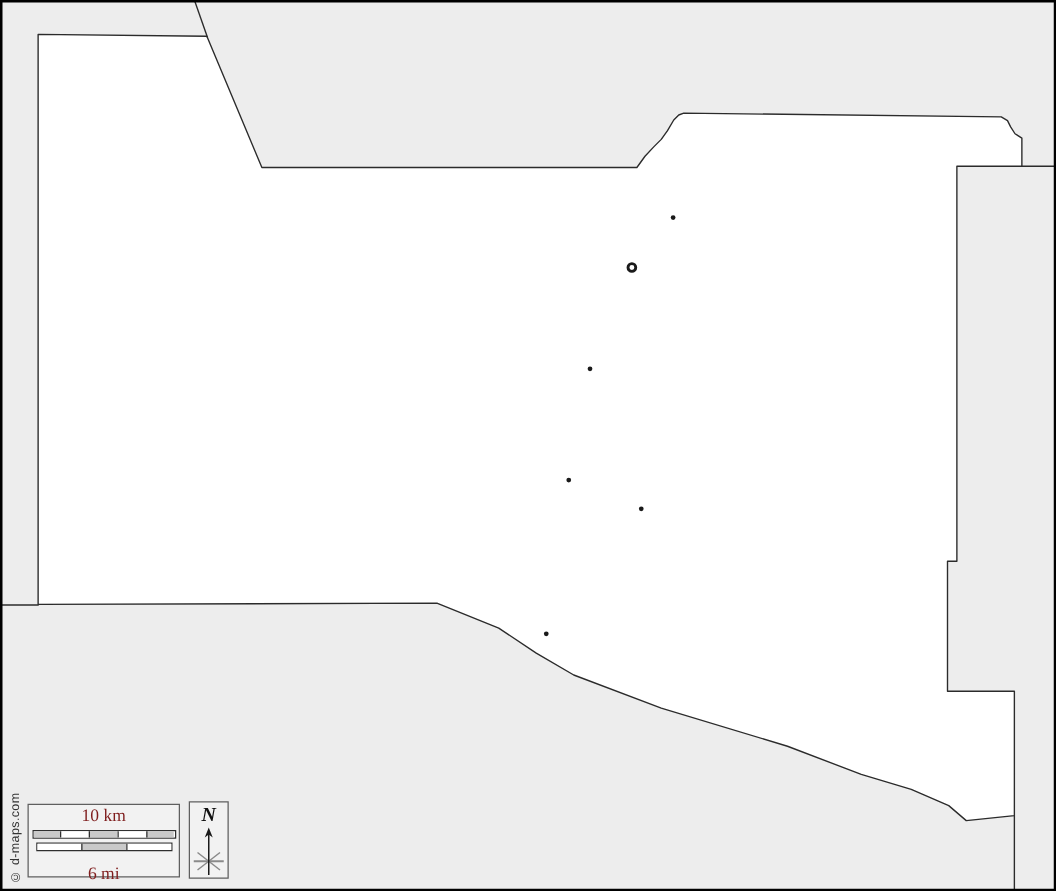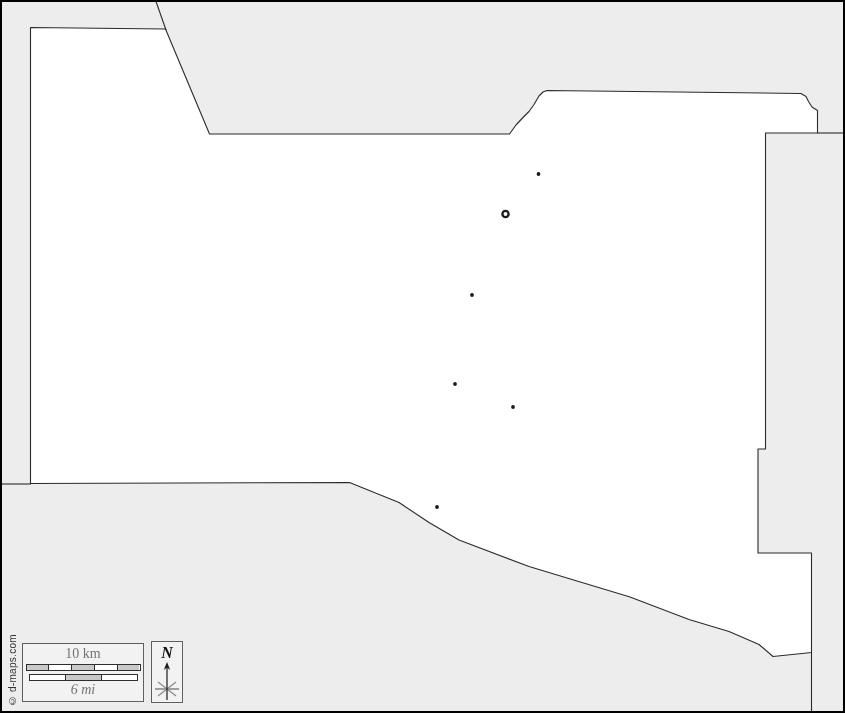--- a/index.html
+++ b/index.html
@@ -10,25 +10,25 @@
   }
   #stage{position:absolute;inset:0;width:845px;height:713px;}
   svg{display:block;}
 
   .legend-box{
     position:absolute;box-sizing:border-box;
     background:#f2f2f2;border:1px solid #5f5f5f;
   }
   #scale-box{left:22px;top:643px;width:122px;height:59px;text-align:center;}
   .scale-label{
-    font-family:"Liberation Serif",serif;font-size:14px;color:#737373;
+    font-family:"Liberation Serif",serif;font-size:14px;color:#7f1d1d;
     line-height:16px;
   }
   #km-label{margin-top:2px;}
-  #mi-label{margin-top:1px;font-style:italic;}
+  #mi-label{margin-top:11px;}
   .scale-bar{
     margin:2px auto 0 auto;display:flex;height:5px;
     border:1px solid #2f2f2f;background:#fff;
   }
   #km-bar{width:113px;}
   #mi-bar{width:107px;margin-top:3px;}
   .scale-seg{flex:1 1 0;border-left:1px solid #2f2f2f;}
   .scale-seg:first-child{border-left:none;}
 
   #north-box{left:151px;top:641px;width:32px;height:62px;text-align:center;}

